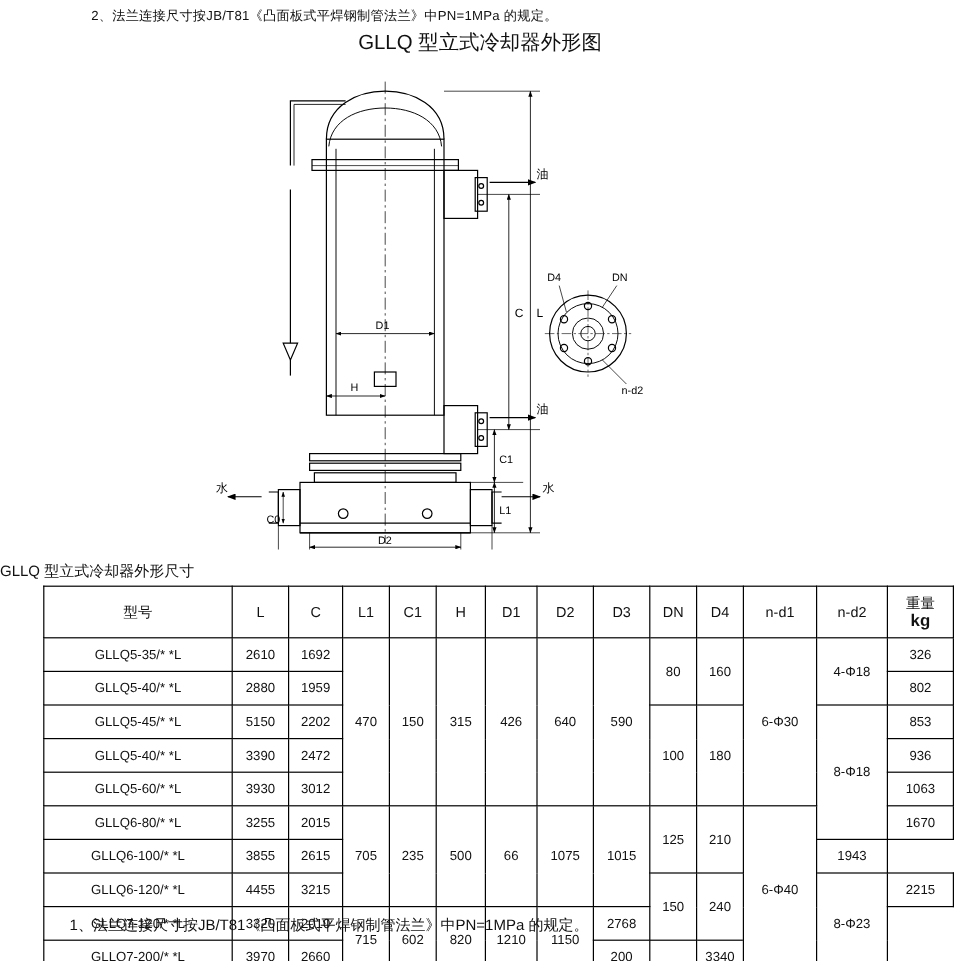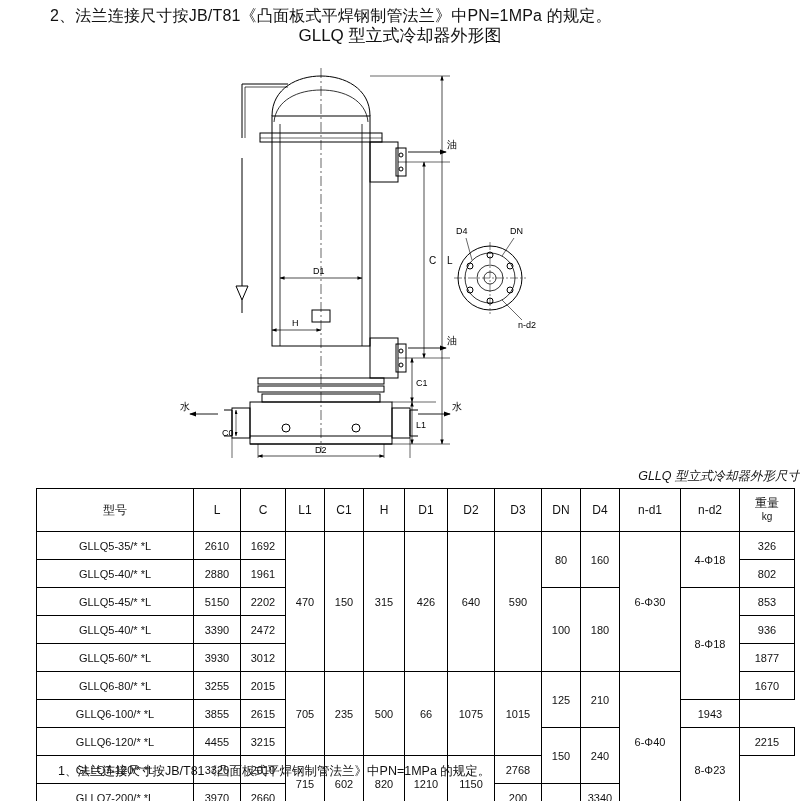--- a/index.html
+++ b/index.html
@@ -10,42 +10,41 @@
   body {
     width: 800px;
     height: 801px;
     position: relative;
     font-family: "Liberation Sans", sans-serif;
     color: #111;
     overflow: hidden;
   }
   .note-top {
     position: absolute;
-    left: 50px;
+    left: 76px;
     top: 6px;
-    font-size: 16px;
+    font-size: 11px;
     letter-spacing: 0.2px;
     white-space: nowrap;
   }
   .fig-title {
     position: absolute;
     left: 0;
     right: 0;
     top: 24px;
     text-align: center;
     font-size: 17px;
   }
   .table-title {
     position: absolute;
     left: 0;
     right: 0;
     top: 468px;
-    text-align: right;
+    text-align: left;
     font-size: 12.5px;
-    font-style: italic;
   }
   .notes-bottom {
     position: absolute;
     left: 58px;
     top: 762px;
     font-size: 12.5px;
     line-height: 19px;
   }
 
   
@@ -93,21 +92,21 @@
   .w-d2 { width: 46px; }
   .w-d3 { width: 46px; }
   .w-dn { width: 38px; }
   .w-d4 { width: 38px; }
   .w-nd1{ width: 60px; }
   .w-nd2{ width: 58px; }
   .w-wt { width: 54px; }
   .wt-head {
     line-height: 14px;
   }
-  .wt-head .unit { font-size: 10px; }
+  .wt-head .unit { font-size: 14px; font-weight: bold; }
   td.model { text-align: center; }
 </style>
 </head>
 <body>
 
 <div class="note-top">2、法兰连接尺寸按JB/T81《凸面板式平焊钢制管法兰》中PN=1MPa 的规定。</div>
 <div class="fig-title">GLLQ 型立式冷却器外形图</div>
 
 <div id="drawing">
 <svg width="520" height="420" viewBox="0 0 520 420" xmlns="http://www.w3.org/2000/svg">
@@ -289,21 +288,21 @@
       <td rowspan="2">80</td>
       <td rowspan="2">160</td>
       <td rowspan="5">6-Φ30</td>
       <td rowspan="2">4-Φ18</td>
       <td>326</td>
     </tr>
 
     <tr>
       <td class="model">GLLQ5-40/* *L</td>
       <td>2880</td>
-      <td>1961</td>
+      <td>1959</td>
       <td>802</td>
     </tr>
 
     <tr>
       <td class="model">GLLQ5-45/* *L</td>
       <td>5150</td>
       <td>2202</td>
       <td rowspan="3">100</td>
       <td rowspan="3">180</td>
       <td rowspan="4">8-Φ18</td>
@@ -314,21 +313,21 @@
       <td class="model">GLLQ5-40/* *L</td>
       <td>3390</td>
       <td>2472</td>
       <td>936</td>
     </tr>
 
     <tr>
       <td class="model">GLLQ5-60/* *L</td>
       <td>3930</td>
       <td>3012</td>
-      <td>1877</td>
+      <td>1063</td>
     </tr>
 
     <tr>
       <td class="model">GLLQ6-80/* *L</td>
       <td>3255</td>
       <td>2015</td>
       <td rowspan="3">705</td>
       <td rowspan="3">235</td>
       <td rowspan="3">500</td>
       <td rowspan="3">66</td>

